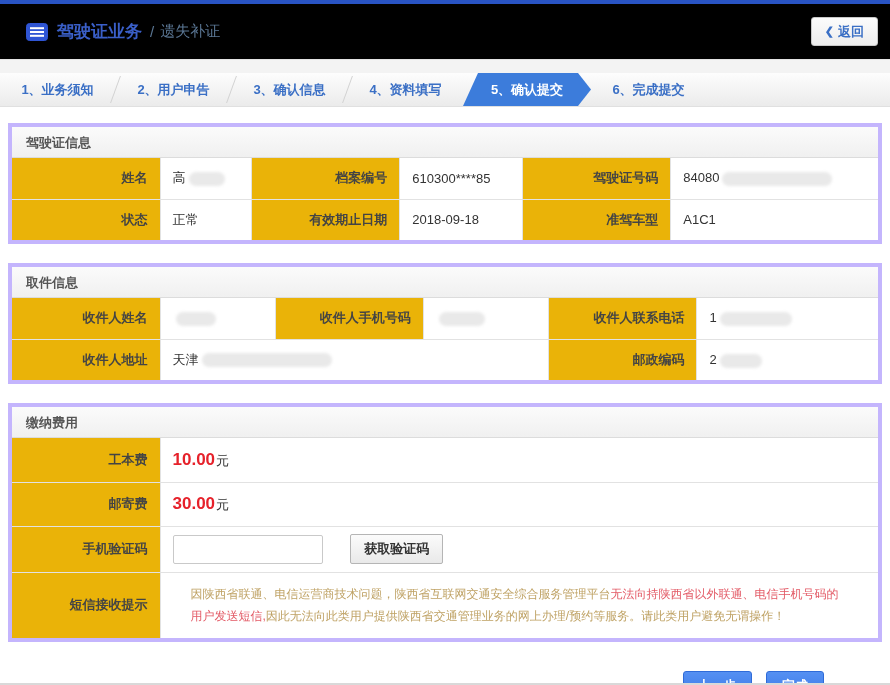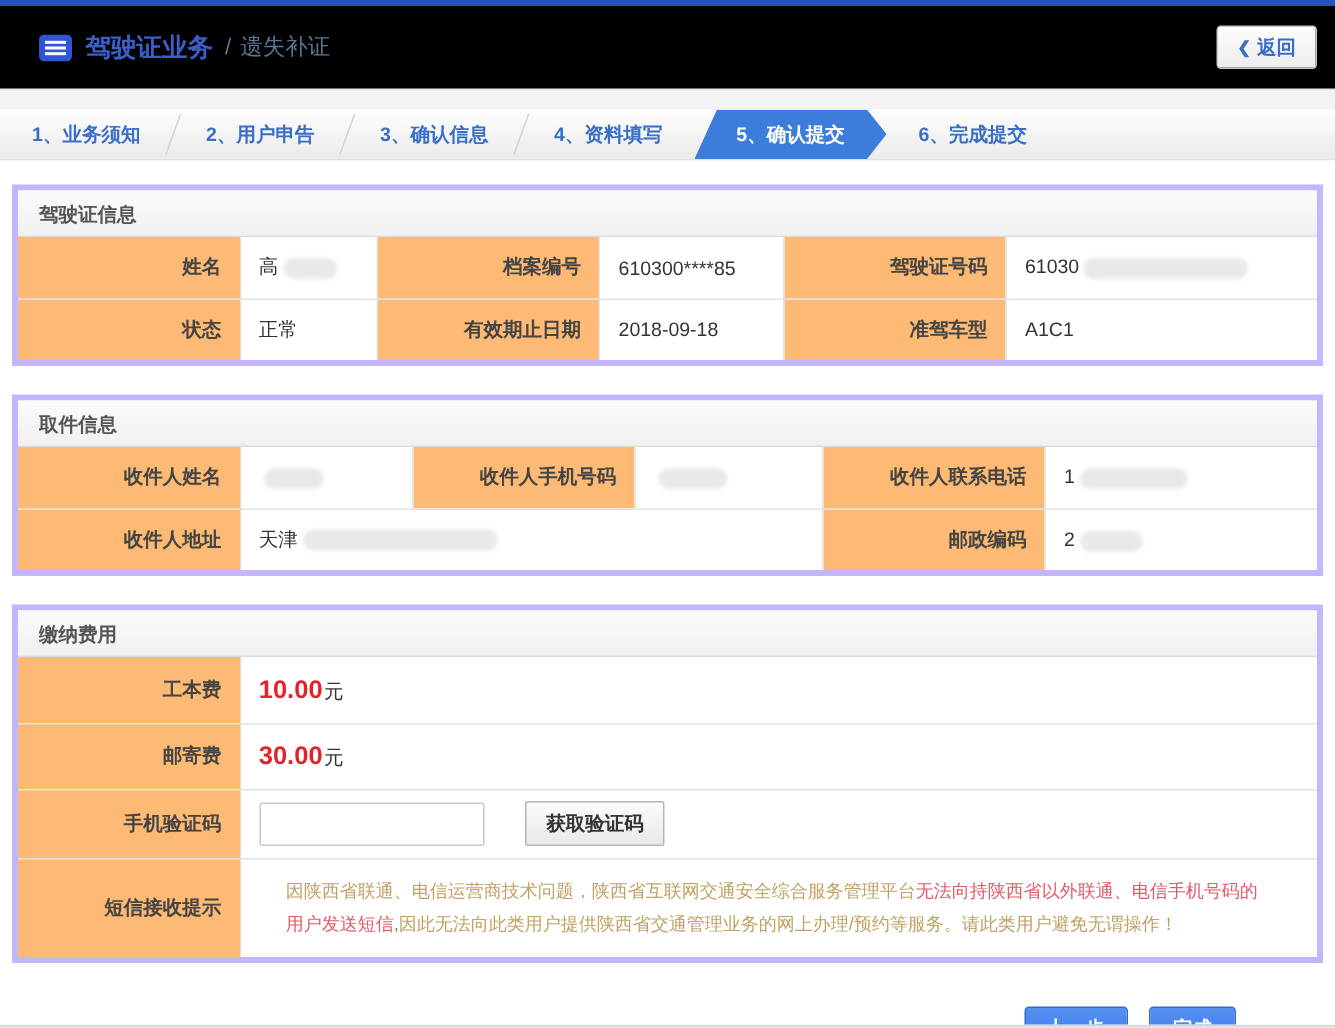--- a/index.html
+++ b/index.html
@@ -31,21 +31,21 @@
   .step.active { background:#3c7cdb; color:#fff; width:128px;
     clip-path:polygon(15px 0, calc(100% - 13px) 0, 100% 50%, calc(100% - 13px) 100%, 0 100%); }
 
   .content { padding:16px 8px 0 8px; background:#fff; }
   .section { border:4px solid #c4b5fd; margin-bottom:19px; }
   .sec-head { height:31px; line-height:31px; padding-left:14px;
     background:linear-gradient(#fbfbfb,#f0f0f0); border-bottom:1px solid #dcdcdc;
     font-weight:bold; color:#555; font-size:13px; }
   table { width:100%; border-collapse:collapse; font-size:13px; color:#333; border-style:hidden; }
   td { border:1px solid #e2e2e2; height:41px; padding:0 12px; background:#fff; }
-  td.lbl { background:#fdba74; text-align:right; font-weight:bold; color:#444; width:148px; }
+  td.lbl { background:#eab308; text-align:right; font-weight:bold; color:#444; width:148px; }
   td.val { text-align:left; }
   .blob { display:inline-block; height:14px; background:#e9e9e9; border-radius:7px;
     filter:blur(1.5px); vertical-align:middle; margin-left:3px; }
   .w36{width:36px}.w40{width:40px}.w46{width:46px}.w72{width:72px}
   .w110{width:110px}.w130{width:130px}.w42{width:42px}
 
   td.fee-row { height:44px; }
   .fee-amount { color:#e6212a; font-weight:bold; font-size:17px; }
   .fee-unit { font-size:13px; color:#333; margin-left:1px; }
   td.captcha-row { height:46px; }
@@ -111,21 +111,21 @@
       <tbody>
           <tr>
         <td class="lbl">姓名</td>
         <td class="val">
           <span>高</span><span class="blob w36"></span>
         </td>
         <td class="lbl">档案编号</td>
         <td class="val">610300****85</td>
         <td class="lbl">驾驶证号码</td>
         <td class="val">
-          <span>61030</span><span class="blob w110"></span>
+          <span>84080</span><span class="blob w110"></span>
         </td>
       </tr>
       <tr>
         <td class="lbl">状态</td>
         <td class="val">正常</td>
         <td class="lbl">有效期止日期</td>
         <td class="val">2018-09-18</td>
         <td class="lbl">准驾车型</td>
         <td class="val">A1C1</td>
       </tr>

